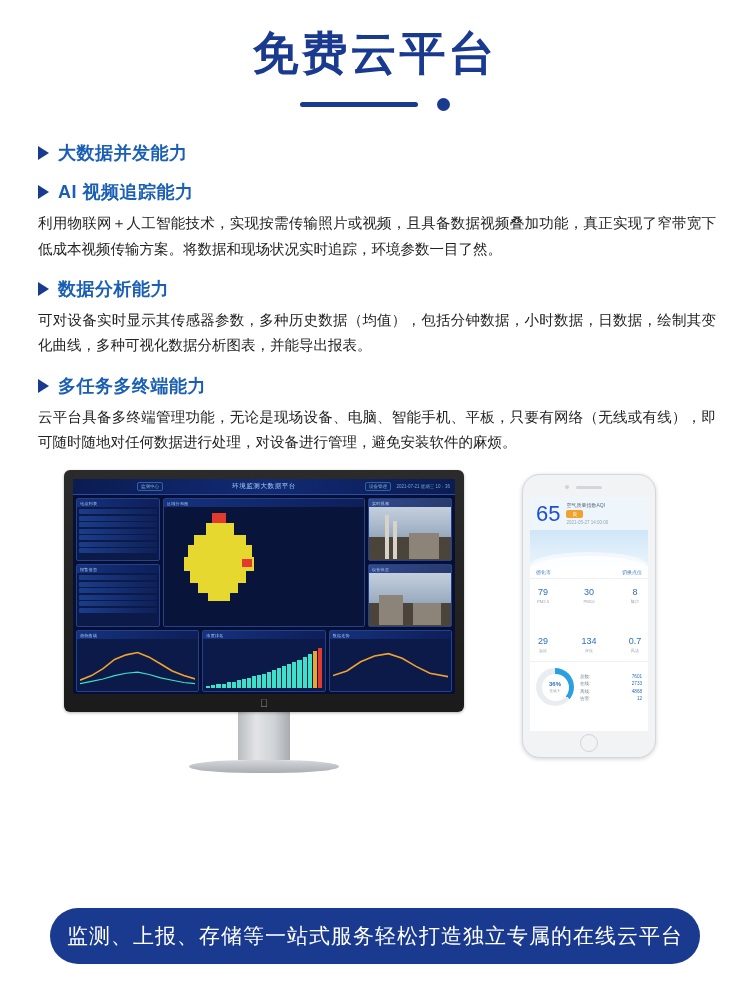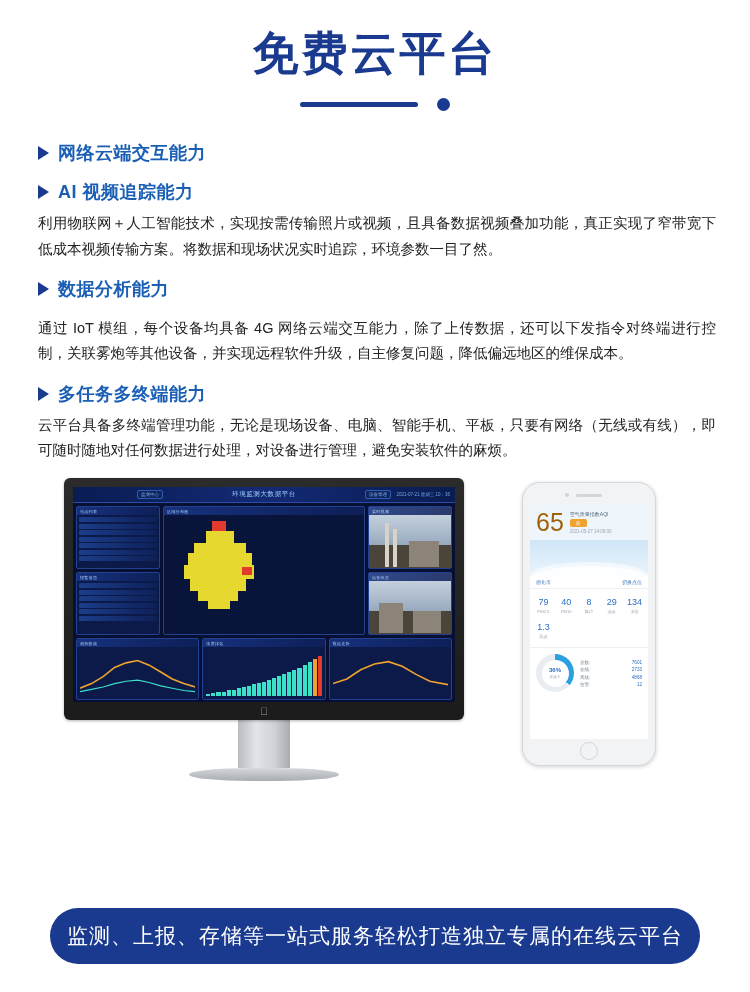--- a/index.html
+++ b/index.html
@@ -283,21 +283,21 @@
     flex-direction: column;
     font-size: 5px;
   }
   .aqi-head {
     background: #eef5fb;
     padding: 5px 6px;
     display: flex;
     align-items: center;
     gap: 6px;
   }
-  .aqi-num { font-size: 25px; color: #a16207; font-weight: 300; line-height: 1; }
+  .aqi-num { font-size: 22px; color: #1d4ed8; font-weight: 300; line-height: 1; }
   .aqi-right { display: flex; flex-direction: column; gap: 2px; }
   .aqi-label { font-size: 5px; color: #5a6b7d; }
   .aqi-badge {
     font-size: 5px; color: #fff; background: #f0a22e;
     border-radius: 2px; padding: 1px 6px; width: fit-content;
   }
   .aqi-time { font-size: 4.5px; color: #9aa7b4; }
   .aqi-banner {
     height: 36px;
     background: linear-gradient(#cfe6f7,#eaf4fb);
@@ -313,22 +313,23 @@
   .aqi-banner .w2 { bottom:-4px; opacity:.8; }
   .city-bar {
     display: flex; justify-content: space-between;
     padding: 3px 6px;
     border-bottom: 1px solid #eef0f2;
     color: #3d79c0;
     font-size: 5px;
   }
   .metrics {
     display: grid;
-    grid-template-columns: repeat(5,1fr);
+    grid-template-columns: repeat(3,1fr);
     padding: 4px 2px;
+    gap: 24px;
   }
   .metric { text-align: center; padding: 4px 0; }
   .metric .v { font-size: 9px; color: #2b6fc4; }
   .metric .k { font-size: 4.2px; color: #9aa7b4; margin-top: 2px; }
   .stats {
     display: flex;
     padding: 6px;
     gap: 6px;
     align-items: center;
     border-top: 1px solid #eef0f2;
@@ -384,41 +385,41 @@
       <div class="bar"></div>
       <div class="dot"></div>
     </div>
   </div>
 
   <div class="features">
 
     <div class="feature">
       <div class="feature-head">
         <div class="tri"></div>
-        <div class="feature-title">网络云端交互能力</div>
+        <div class="feature-title">大数据并发能力</div>
       </div>
     </div>
 
     <div class="feature">
       <div class="feature-head">
         <div class="tri"></div>
         <div class="feature-title">AI 视频追踪能力</div>
       </div>
       <div class="feature-body">利用物联网＋人工智能技术，实现按需传输照片或视频，且具备数据视频叠加功能，真正实现了窄带宽下低成本视频传输方案。将数据和现场状况实时追踪，环境参数一目了然。</div>
     </div>
 
     <div class="feature">
       <div class="feature-head">
         <div class="tri"></div>
         <div class="feature-title">数据分析能力</div>
       </div>
+      <div class="feature-body">可对设备实时显示其传感器参数，多种历史数据（均值），包括分钟数据，小时数据，日数据，绘制其变化曲线，多种可视化数据分析图表，并能导出报表。</div>
     </div>
 
     <div class="feature">
-      <div class="feature-body">通过 IoT 模组，每个设备均具备 4G 网络云端交互能力，除了上传数据，还可以下发指令对终端进行控制，关联雾炮等其他设备，并实现远程软件升级，自主修复问题，降低偏远地区的维保成本。</div>
     </div>
 
     <div class="feature">
       <div class="feature-head">
         <div class="tri"></div>
         <div class="feature-title">多任务多终端能力</div>
       </div>
       <div class="feature-body">云平台具备多终端管理功能，无论是现场设备、电脑、智能手机、平板，只要有网络（无线或有线），即可随时随地对任何数据进行处理，对设备进行管理，避免安装软件的麻烦。</div>
     </div>
 
@@ -576,37 +577,37 @@
           <span>德化市</span>
           <span>切换点位</span>
         </div>
 
         <div class="metrics">
           <div class="metric">
             <div class="v">79</div>
             <div class="k">PM2.5</div>
           </div>
           <div class="metric">
-            <div class="v">40</div>
+            <div class="v">30</div>
             <div class="k">PM10</div>
           </div>
           <div class="metric">
             <div class="v">8</div>
             <div class="k">噪声</div>
           </div>
           <div class="metric">
             <div class="v">29</div>
             <div class="k">温度</div>
           </div>
           <div class="metric">
             <div class="v">134</div>
             <div class="k">湿度</div>
           </div>
           <div class="metric">
-            <div class="v">1.3</div>
+            <div class="v">0.7</div>
             <div class="k">风速</div>
           </div>
         </div>
 
         <div class="stats">
           <div class="donut">
             <span>
               <b>36%</b>
               <small>在线率</small>
             </span>

